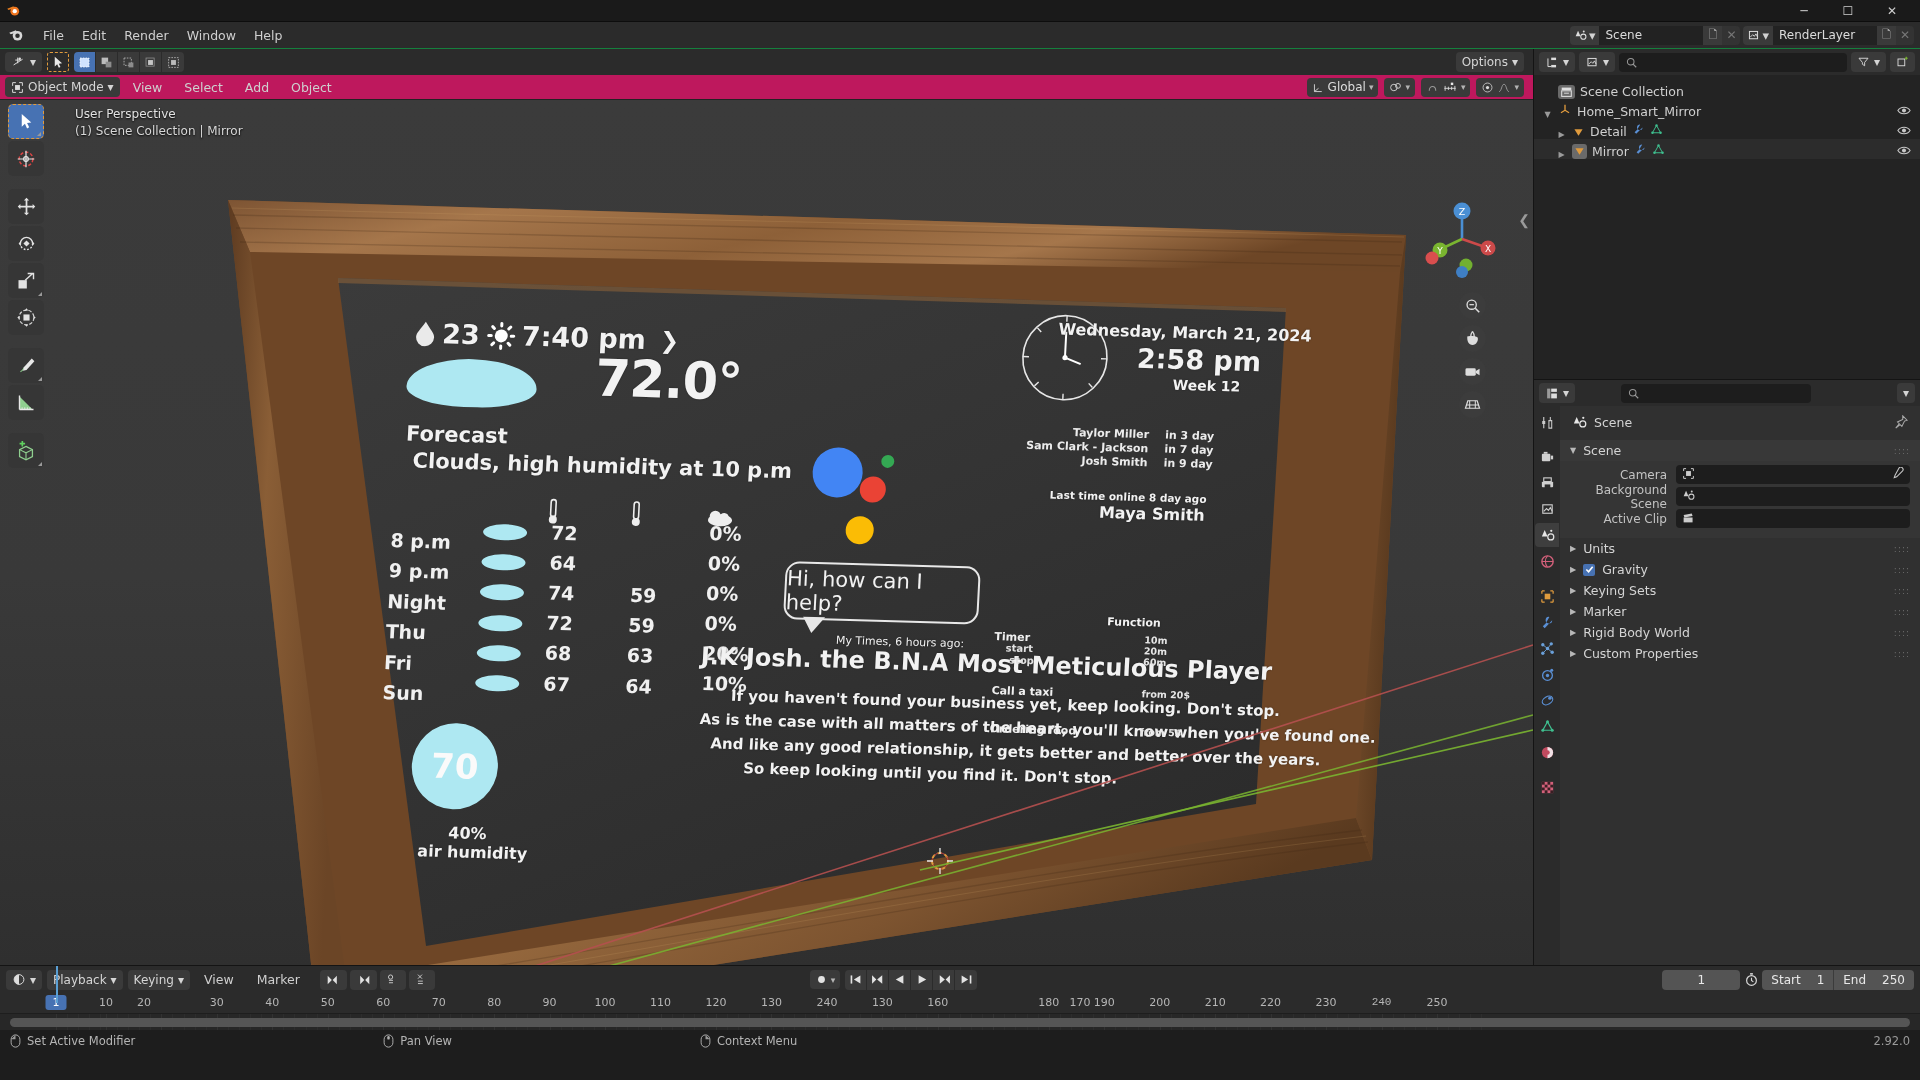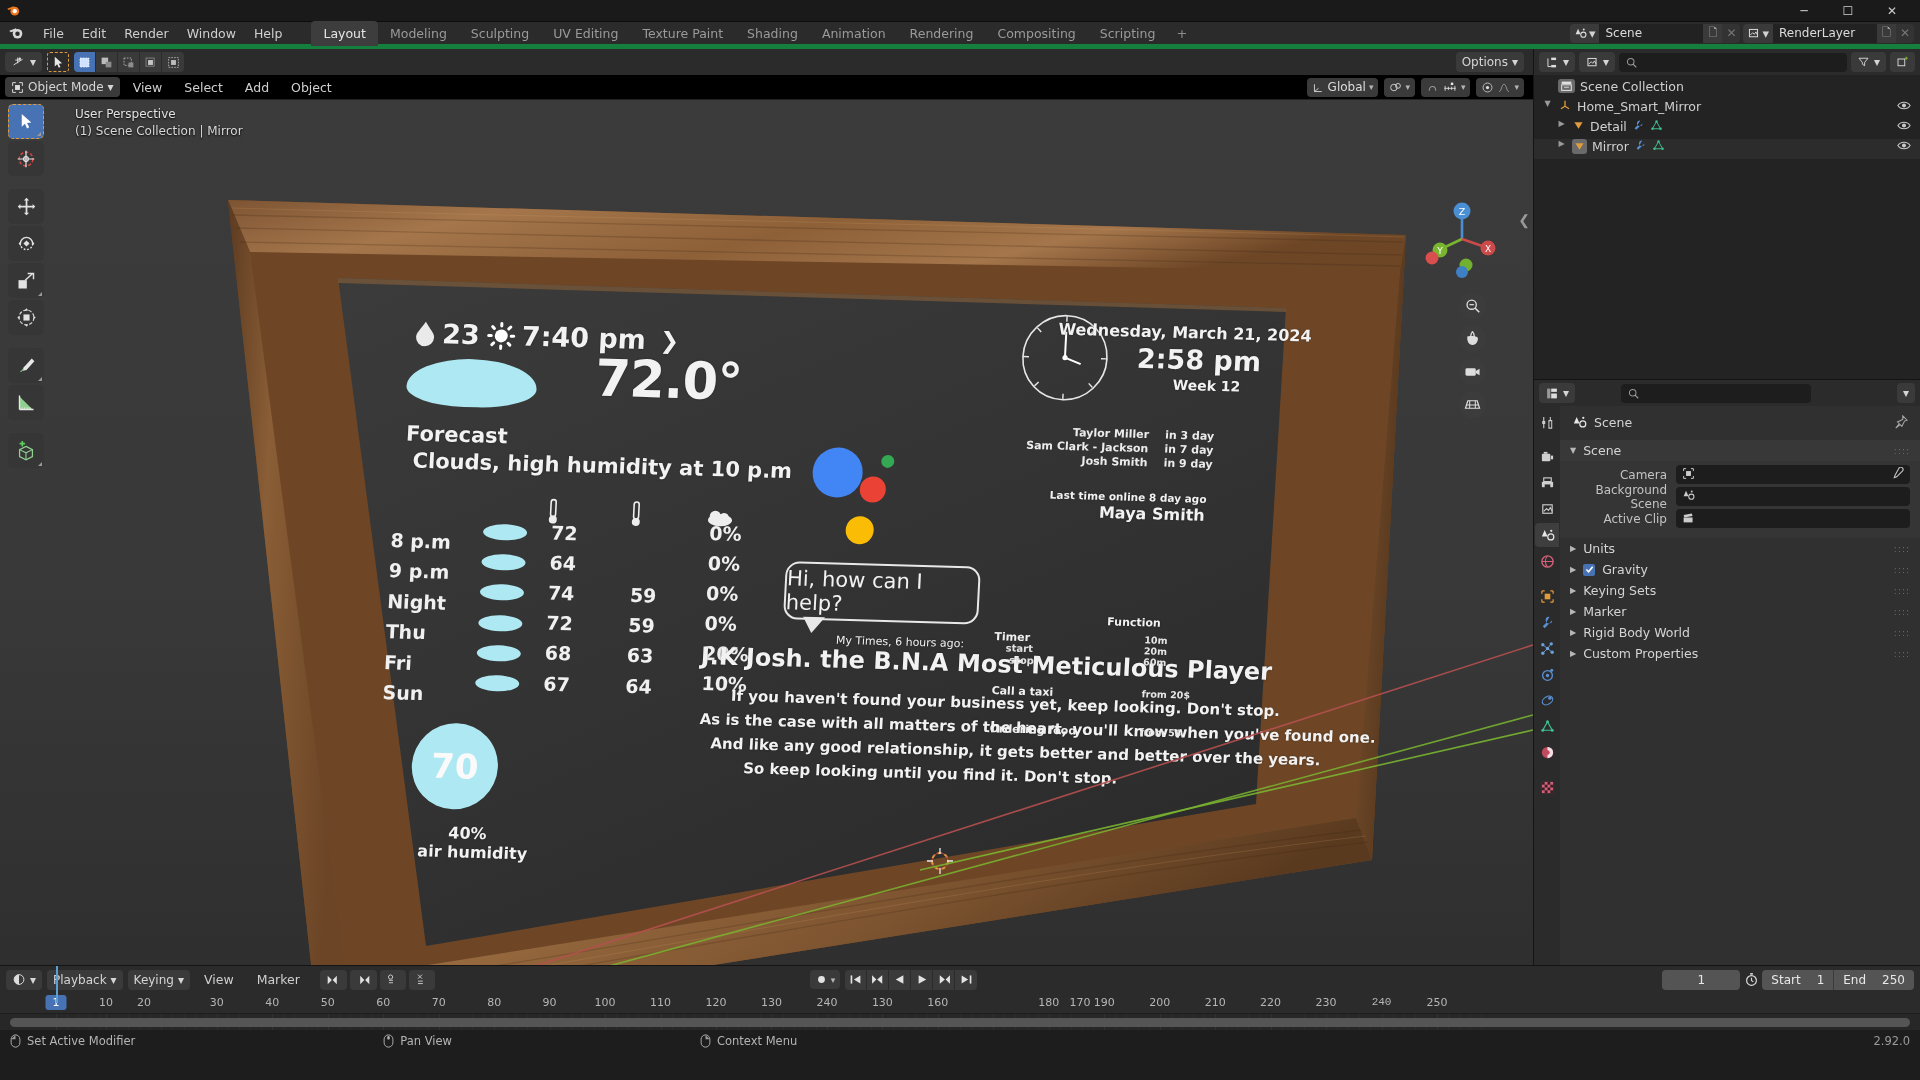--- a/index.html
+++ b/index.html
@@ -11,21 +11,21 @@
   #titlebar { height:22px; background:#1a1a1a; display:flex; align-items:center;
     padding:0 6px; border-bottom:1px solid #0d0d0d; }
   #titlebar .blender-logo { width:15px; height:15px; margin-right:7px; flex:none; }
   #titlebar .title-text { font-size:12.5px; color:#d8d8d8; white-space:nowrap; }
   #titlebar .winbtns { margin-left:auto; display:flex; }
   #titlebar .winbtn { width:44px; height:22px; display:flex; align-items:center;
     justify-content:center; color:#cfcfcf; font-size:12px; }
 
   
   #topbar { height:27px; background:#2b2b2b; display:flex; align-items:center;
-    padding-left:6px; border-bottom:5px solid #15803d; }
+    padding-left:6px; border-bottom:1px solid #15803d; }
   .tb-logo { width:20px; height:18px; margin-right:8px; }
   .menu-item { padding:3px 9px; font-size:12.5px; color:#cfcfcf; border-radius:3px;
     white-space:nowrap; }
   .ws-tabs { display:flex; margin-left:20px; align-items:center; }
   .ws-tab { padding:5px 12px; font-size:12.5px; color:#9a9a9a; border-radius:4px 4px 0 0;
     white-space:nowrap; }
   .ws-tab.active { background:#3d3d3d; color:#e6e6e6; }
   .ws-plus { padding:4px 9px; color:#8c8c8c; font-size:13px; }
   .topbar-right { margin-left:auto; display:flex; align-items:center; gap:3px;
     padding-right:6px; }
@@ -44,21 +44,21 @@
     align-items:center; justify-content:center; color:#777; font-size:12px;}
 
   
   #main { display:flex; height:916px; }
   #leftcol { width:1533px; position:relative; background:#303030; }
   #rightcol { width:387px; display:flex; flex-direction:column; background:#1d1d1d; }
 
   
   #vp-header { height:26px; background:#2b2b2b; display:flex; align-items:center;
     padding:0 5px; gap:5px; }
-  #vp-header2 { height:25px; background:#000000; display:flex; align-items:center;
+  #vp-header2 { height:25px; background:#be185d; display:flex; align-items:center;
     padding:0 5px; gap:4px; border-bottom:1px solid #232323; }
   .hbtn { background:#3a3a3a; border-radius:4px; height:20px; display:flex;
     align-items:center; justify-content:center; padding:0 6px; gap:4px;
     font-size:12px; color:#d5d5d5; }
   .hgroup { display:flex; border-radius:4px; overflow:hidden; }
   .hgroup > div { background:#3a3a3a; height:20px; width:22px; display:flex;
     align-items:center; justify-content:center; border-right:1px solid #2b2b2b; }
   .hgroup > div.on { background:#4772b3; }
   .hgroup > div:last-child { border-right:none; }
   .selbox { width:22px; height:20px; border:1px dashed #e09b3d; border-radius:3px;
@@ -90,21 +90,21 @@
   #mirror-wrap { position:absolute; left:228px; top:60px; width:1280px; height:880px; }
 
   
   #outliner { height:330px; background:#232323; display:flex; flex-direction:column;
     border-left:1px solid #141414; }
   #outliner-header { height:26px; background:#2b2b2b; display:flex; align-items:center;
     padding:0 5px; gap:4px; }
   .search-box { flex:1; background:#1d1d1d; border-radius:4px; height:19px;
     display:flex; align-items:center; padding:0 7px; gap:5px; color:#777; font-size:12px; }
   .otree { padding:4px 0; font-size:12.5px; }
-  .orow { display:flex; align-items:flex-start; height:20px; padding-left:8px;
+  .orow { display:flex; align-items:flex-end; height:20px; padding-left:8px;
     gap:5px; color:#d0d0d0; position:relative; }
   .orow .eye { position:absolute; right:9px; }
   .orow .tri { width:11px; color:#9a9a9a; font-size:8px; text-align:center; }
   .orow.indent1 { padding-left:22px; }
 
   
   #props { flex:1; display:flex; background:#1d1d1d; border-left:1px solid #141414;
     border-top:1px solid #141414; flex-direction:column; }
   #props-header { height:26px; background:#2b2b2b; display:flex; align-items:center;
     padding:0 5px; gap:5px; }
@@ -195,33 +195,20 @@
     <circle cx="14" cy="13" r="6.4" fill="#d8d8d8"></circle>
     <circle cx="14" cy="13" r="3" fill="#2b2b2b"></circle>
     <path d="M3 9 L12 5.5 L13 8.5 L5 11 Z" fill="#d8d8d8"></path>
   </svg>
   <div class="menu-item">File</div>
   <div class="menu-item">Edit</div>
   <div class="menu-item">Render</div>
   <div class="menu-item">Window</div>
   <div class="menu-item">Help</div>
 
-  <div class="ws-tabs">
-    <div class="ws-tab active">Layout</div>
-    <div class="ws-tab">Modeling</div>
-    <div class="ws-tab">Sculpting</div>
-    <div class="ws-tab">UV Editing</div>
-    <div class="ws-tab">Texture Paint</div>
-    <div class="ws-tab">Shading</div>
-    <div class="ws-tab">Animation</div>
-    <div class="ws-tab">Rendering</div>
-    <div class="ws-tab">Compositing</div>
-    <div class="ws-tab">Scripting</div>
-    <div class="ws-plus">+</div>
-  </div>
 
   <div class="topbar-right">
     <div class="datablock">
       <div class="dbicon">
         <svg width="13" height="13" viewBox="0 0 16 16">
             <path d="M5 2 L8 9 H2 Z" fill="#ddd"></path>
             <circle cx="11.5" cy="9.5" r="3.2" fill="none" stroke="#ddd" stroke-width="1.3"></circle>
             <circle cx="12" cy="3" r="1.2" fill="#ddd"></circle>
           </svg>
         <span class="cv">▾</span>

